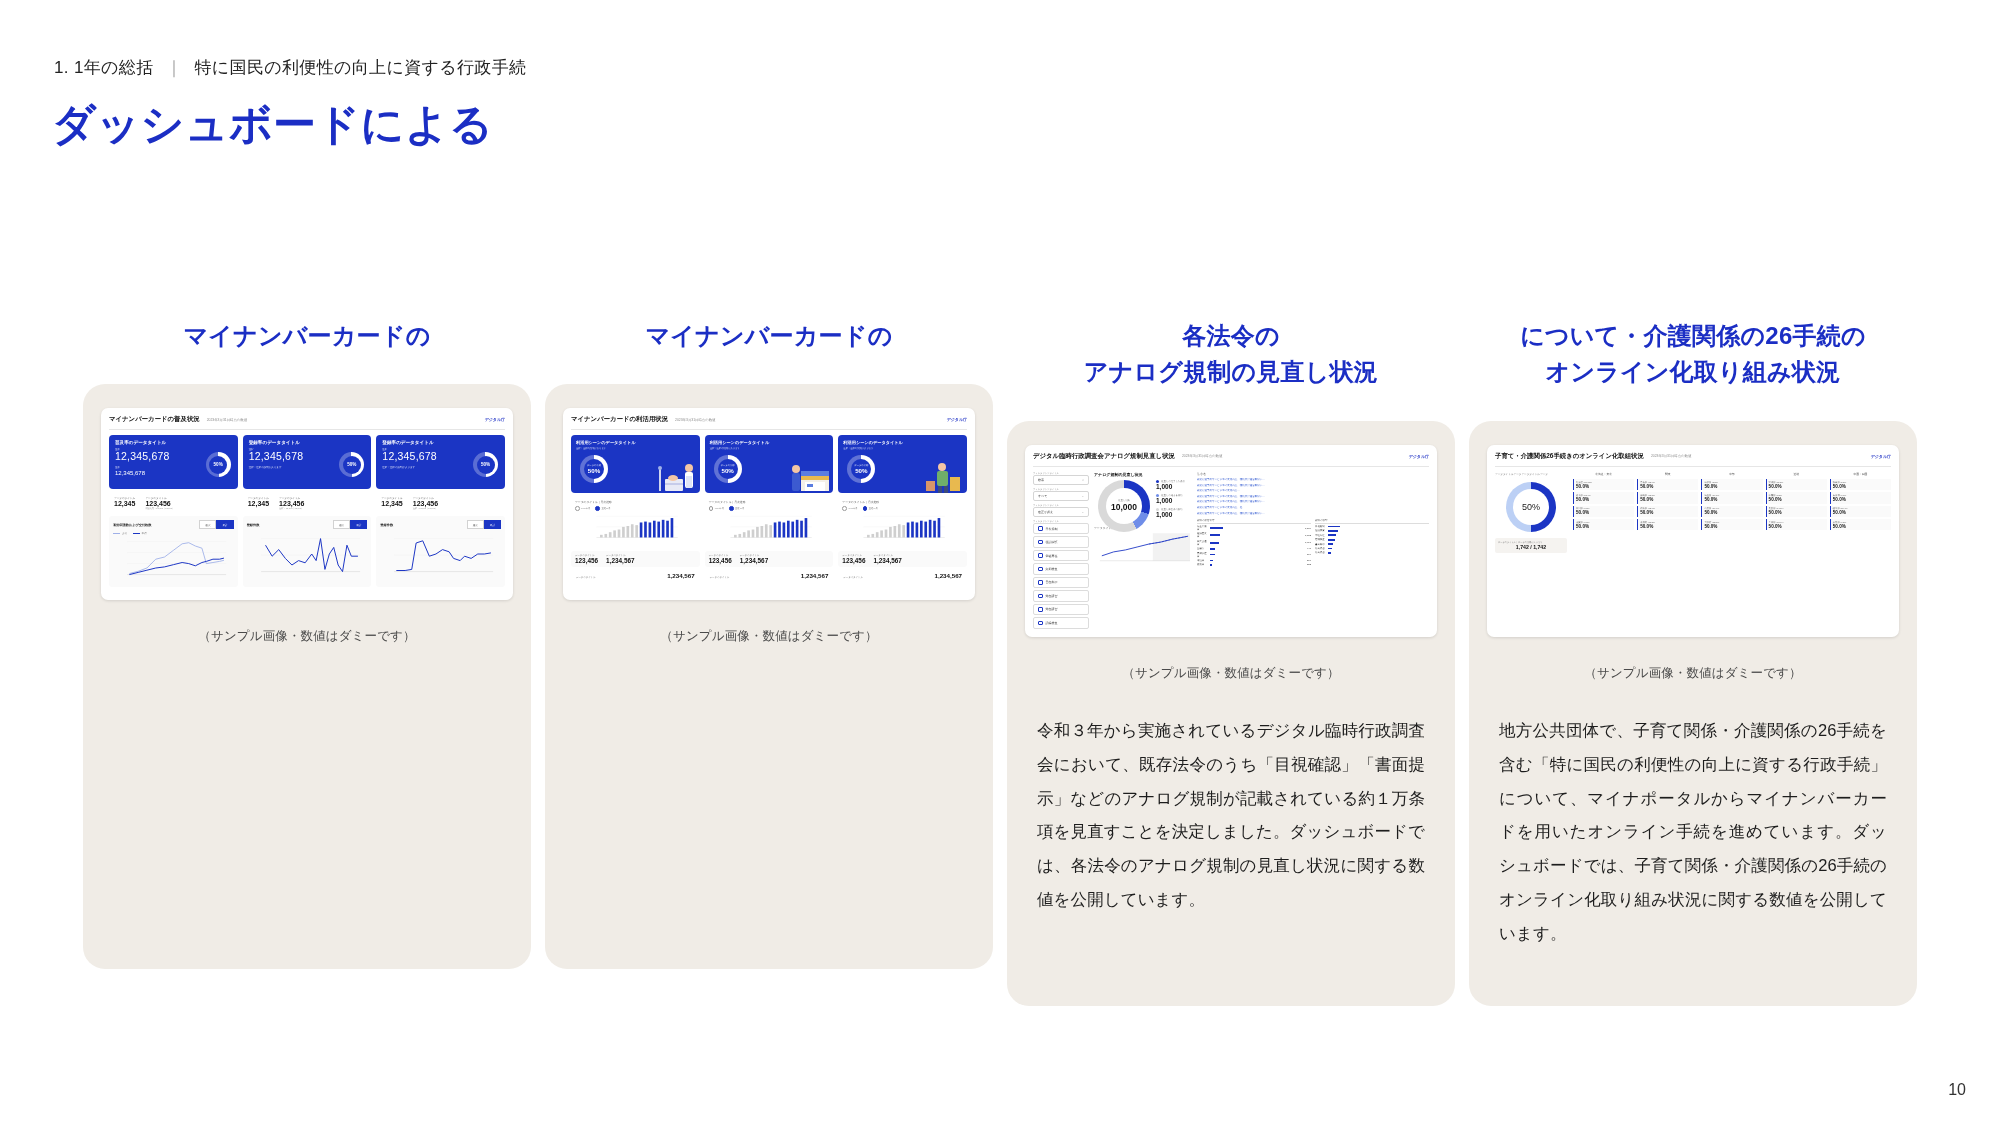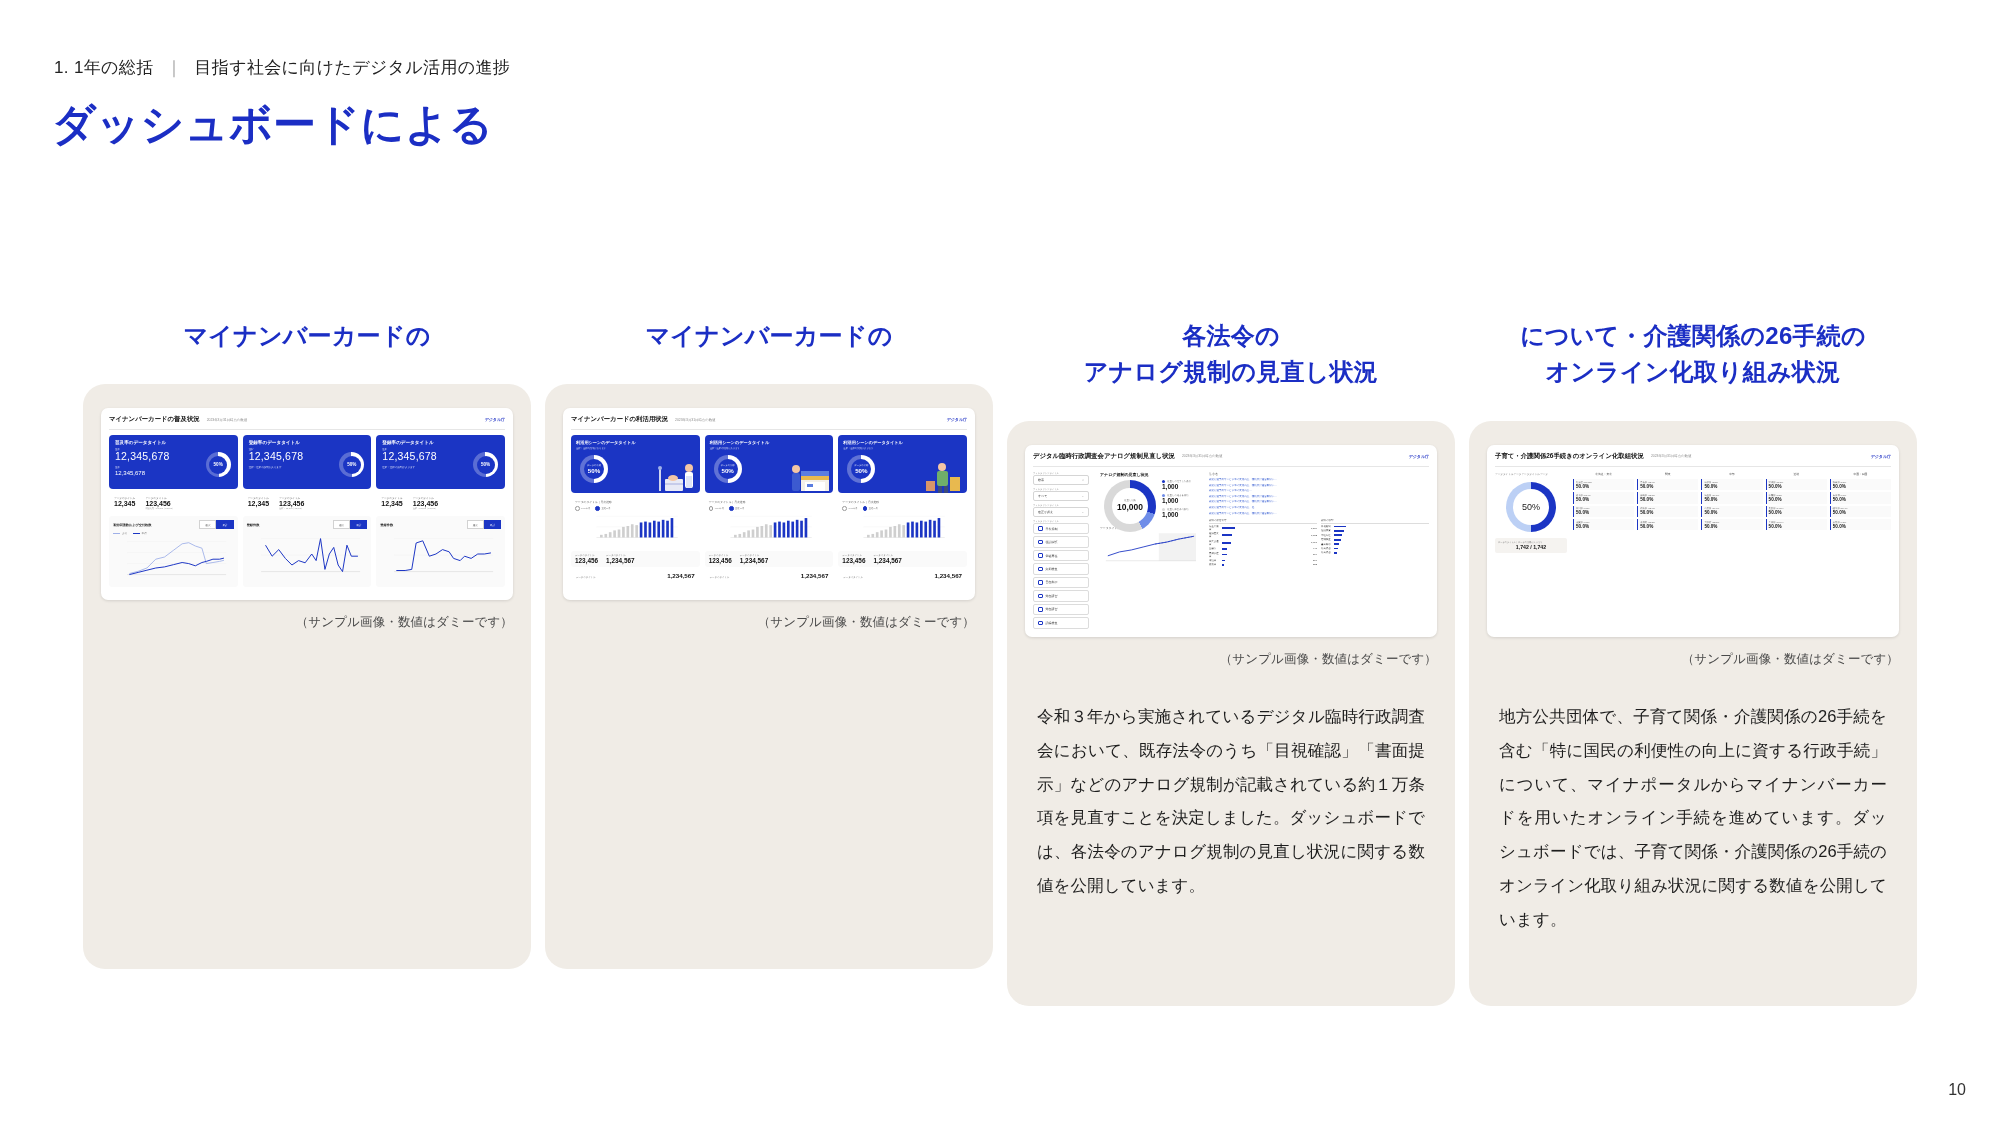--- a/index.html
+++ b/index.html
@@ -70,24 +70,24 @@
 
   .shot-wrap {
     background: #ffffff;
     border-radius: 7px;
     height: 192px;
     overflow: hidden;
     position: relative;
     box-shadow: 0 1px 3px rgba(0,0,0,.12);
   }
   .caption {
-    text-align: right;
+    text-align: center;
     font-size: 12.5px;
     color: #4a4a4a;
-    margin-top: 14px;
+    margin-top: 28px;
     letter-spacing: .01em;
   }
   .body-text {
     margin-top: 32px;
     font-size: 16.5px;
     line-height: 2.05;
     color: #1d1d1d;
     text-align: justify;
     padding: 0 12px;
     letter-spacing: .005em;
@@ -177,21 +177,21 @@
   .d2-nums { display: flex; gap: 5px; margin-top: 3px; }
   .d2-num { flex: 1; display: flex; gap: 8px; background: #fafafa; border-radius: 3px; padding: 3px 4px; }
   .d2-num .c .k { font-size: 2.4px; color: #777; }
   .d2-num .c .v { font-size: 6.4px; font-weight: bold; color: #111; }
   .d2-last { display: flex; gap: 5px; margin-top: 3px; }
   .d2-last div { flex: 1; display: flex; align-items: baseline; justify-content: space-between; padding: 2px 5px; }
   .d2-last .k { font-size: 2.4px; color: #777; }
   .d2-last .v { font-size: 6.2px; font-weight: bold; color: #111; }
 
   
-  .d3 { display: flex; gap: 11px; margin-top: 5px; }
+  .d3 { display: flex; gap: 5px; margin-top: 5px; }
   .d3-side { width: 56px; }
   .d3-side .f { margin-bottom: 3px; }
   .d3-side .f .k { font-size: 2.3px; color: #888; }
   .d3-side .f .box {
     border: .5px solid #d5d5d5; border-radius: 2px; background: #fff;
     font-size: 3px; color: #333; padding: 2px 4px; display: flex; align-items: center;
   }
   .d3-side .f .box .ar { margin-left: auto; font-size: 3px; color: #888; }
   .d3-side .item {
     border: .5px solid #dcdcdc; border-radius: 2px; background: #fff;
@@ -259,21 +259,21 @@
 
   .pagenum {
     position: absolute; right: 34px; bottom: 26px;
     font-size: 16px; color: #333;
   }
 </style>
 </head>
 <body>
 
 <div class="breadcrumb">
-  <span>1. 1年の総括</span><span class="sep">｜</span><span>目指す社会に向けたデジタル活用の進捗</span>
+  <span>1. 1年の総括</span><span class="sep">｜</span><span>特に国民の利便性の向上に資する行政手続</span>
 </div>
 
 <div class="slide-title">
   <div>ダッシュボードによる</div>
 </div>
 
 <div class="columns">
 
   <div class="column">
     <div class="col-heading">

